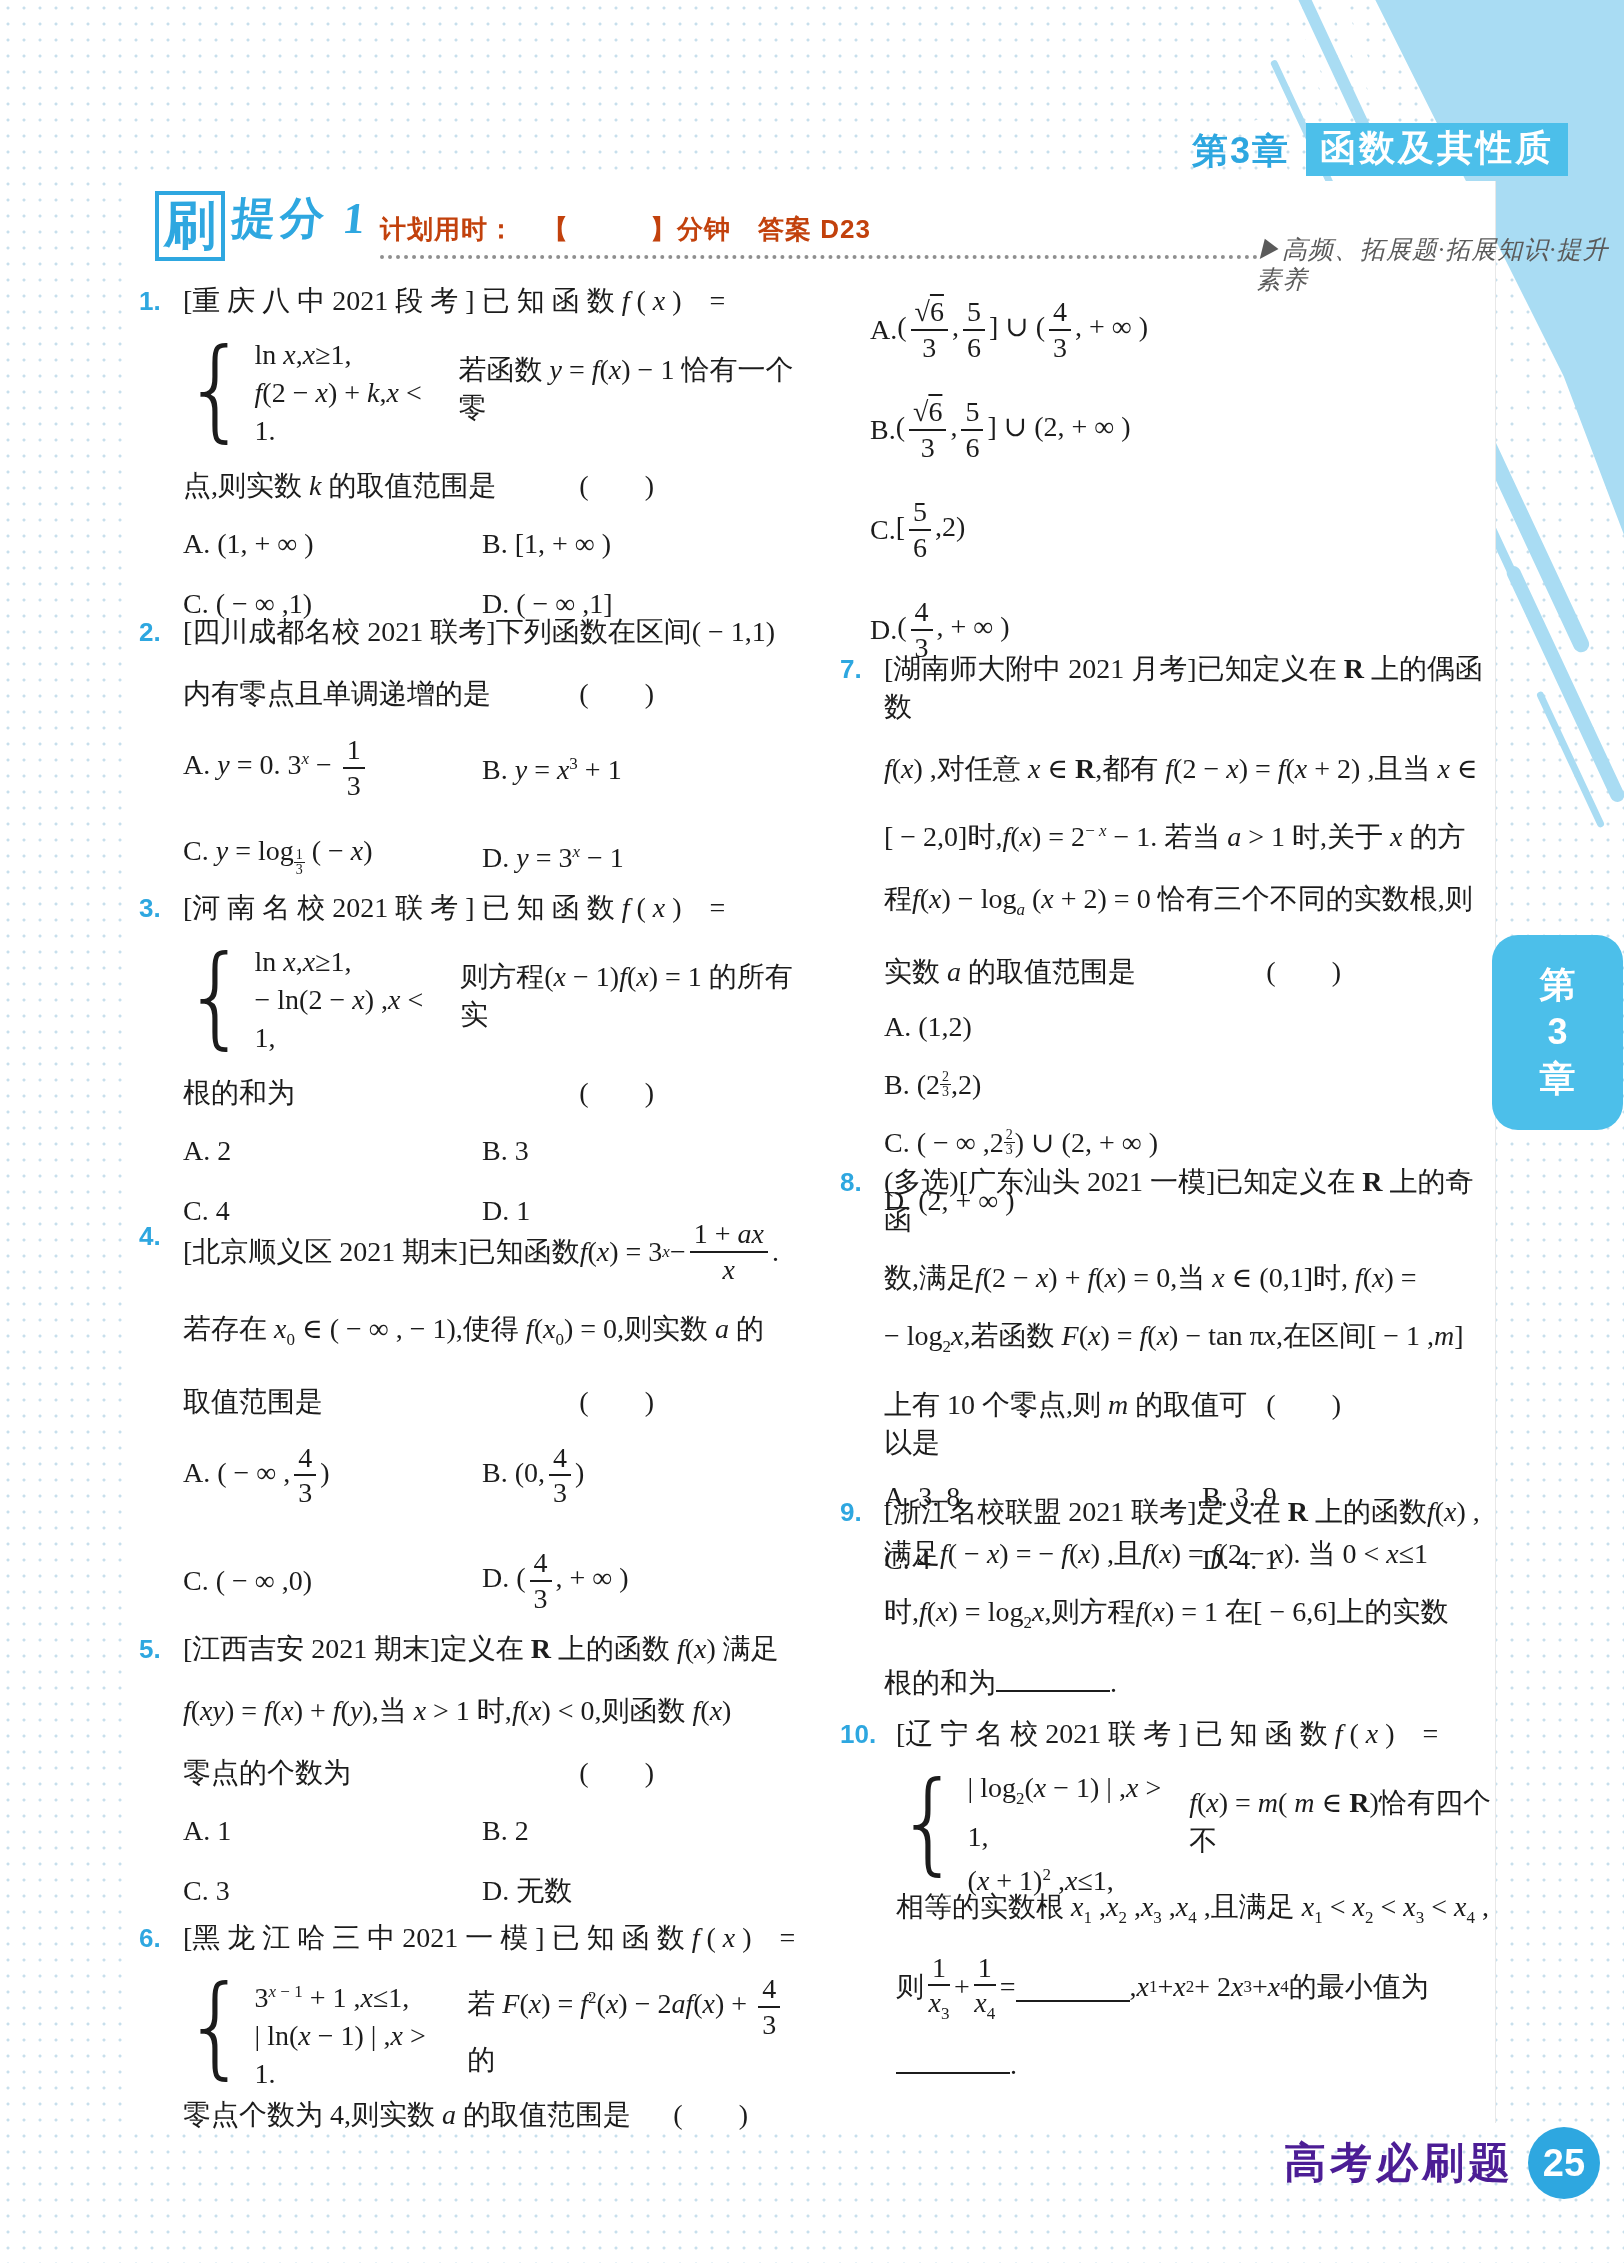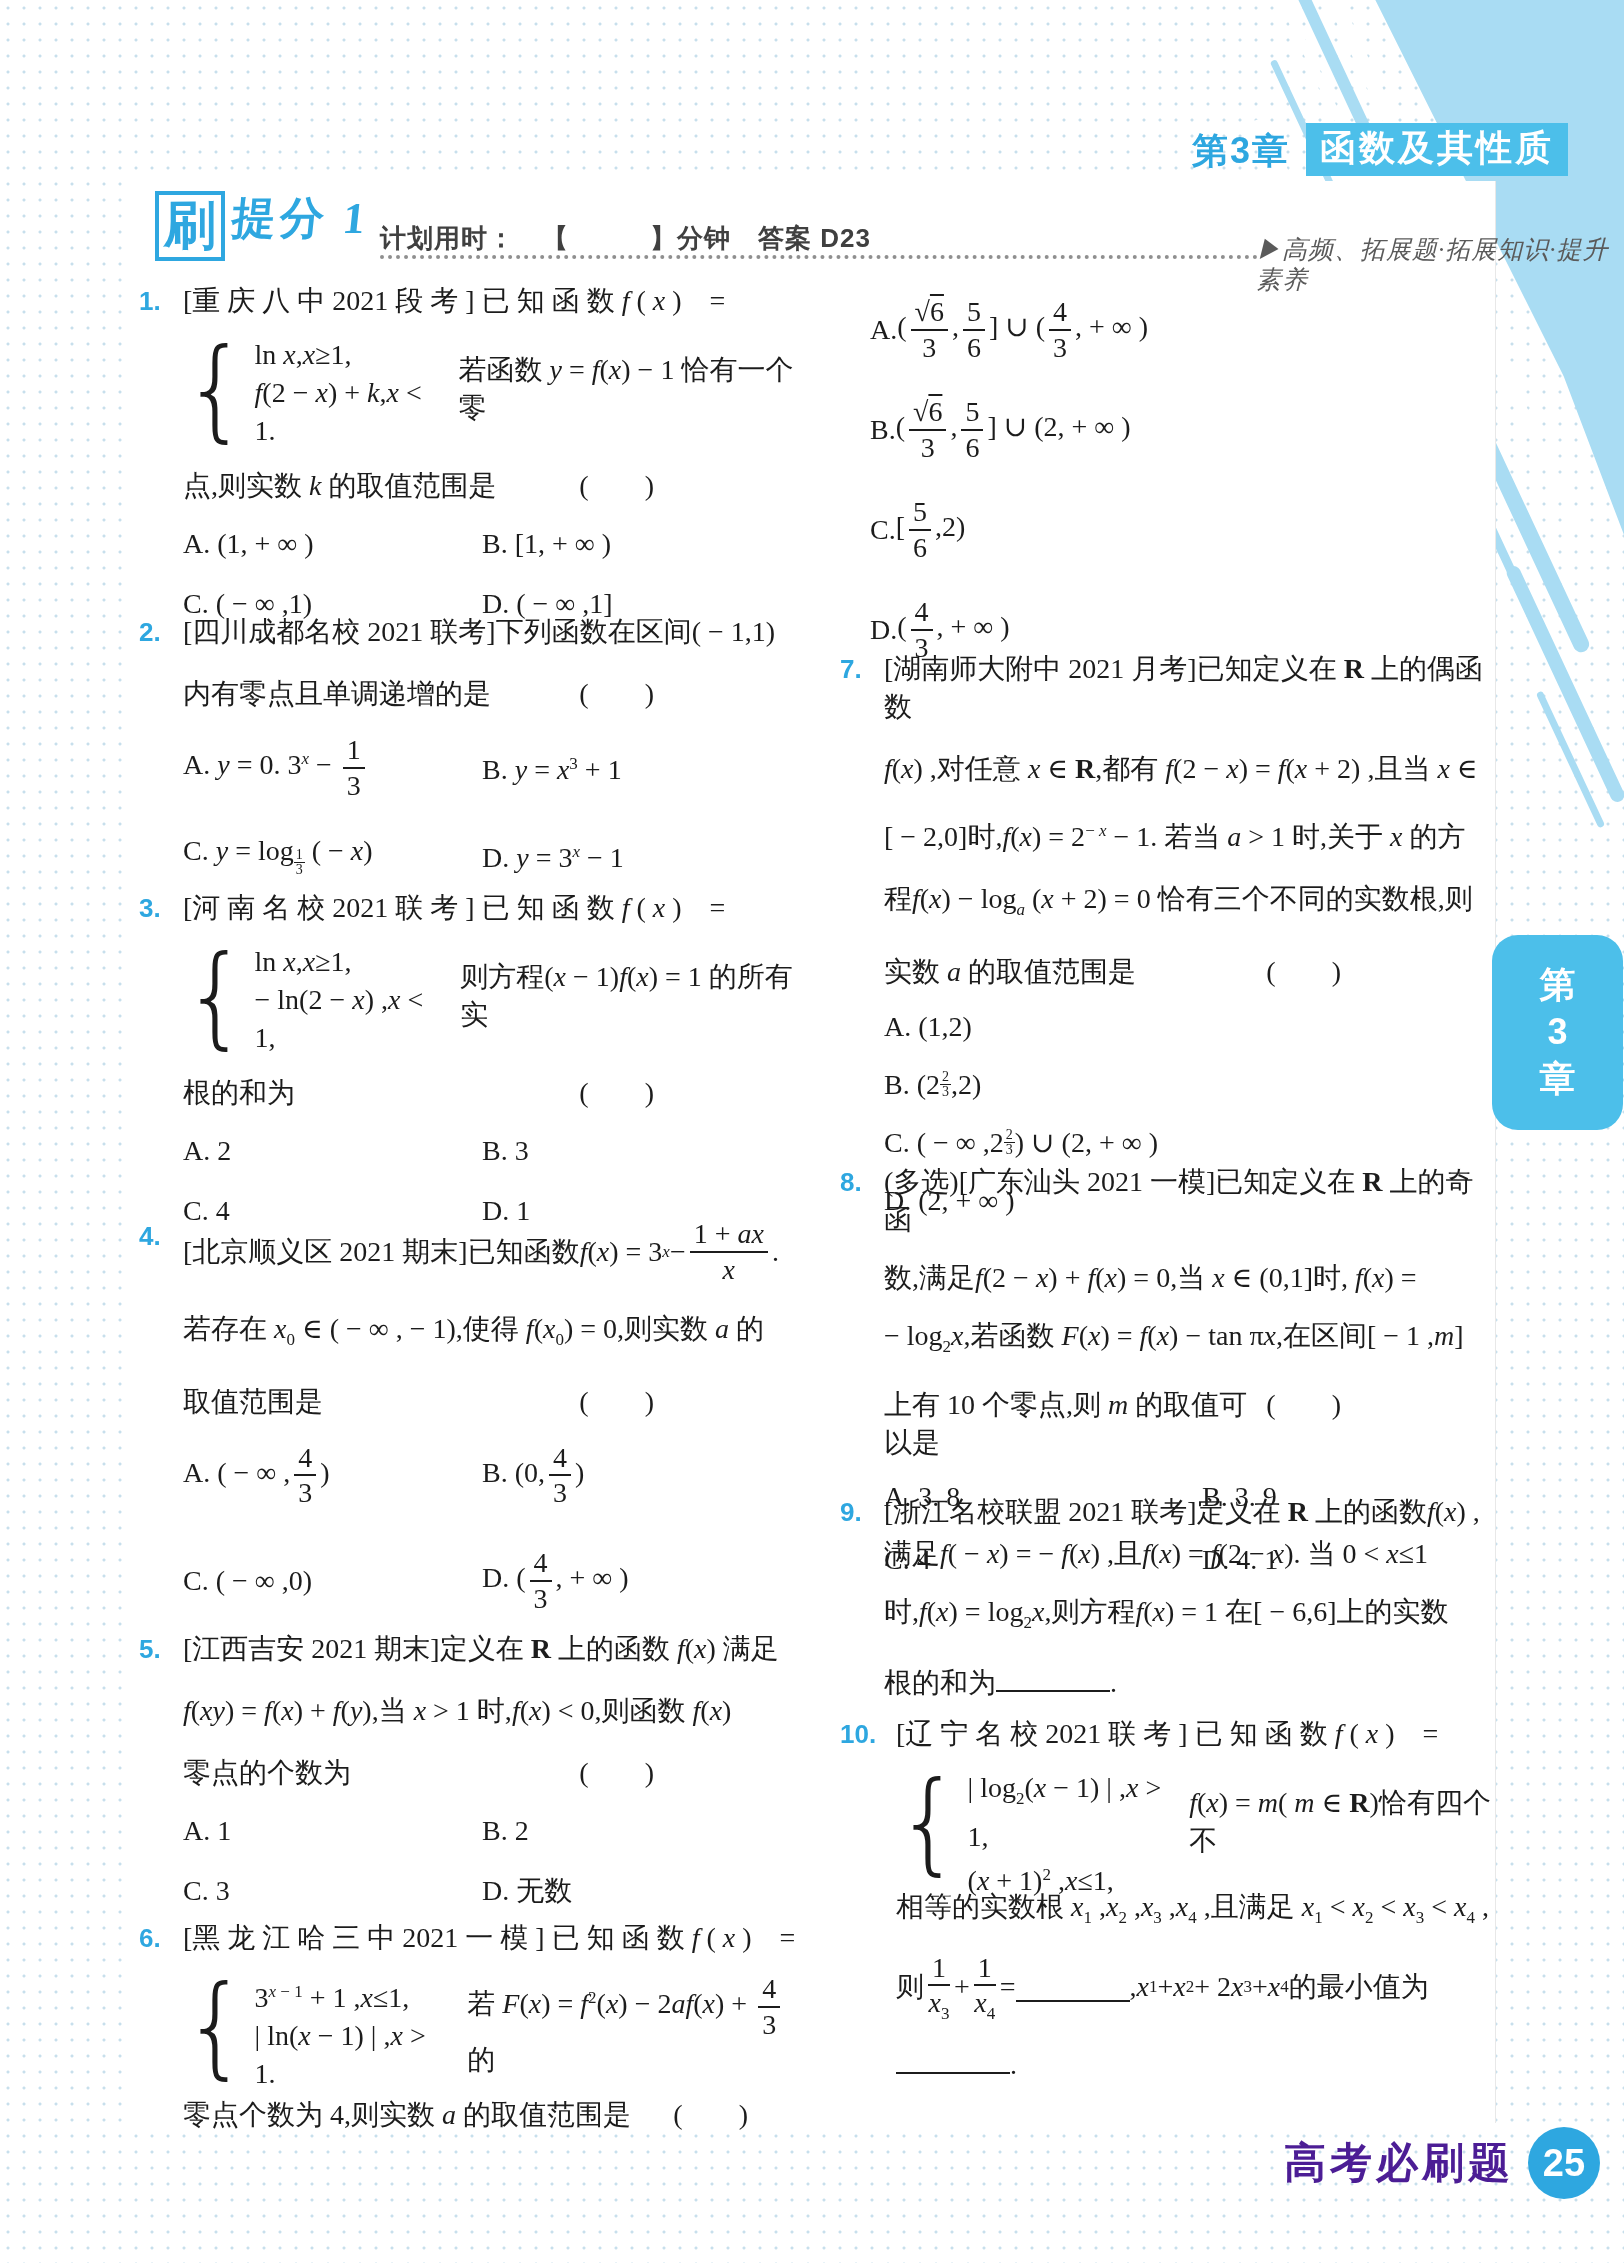--- a/index.html
+++ b/index.html
@@ -25,21 +25,21 @@
              padding:2px 14px 4px;letter-spacing:3px;}
   
   .panel{position:absolute;left:131px;top:181px;width:1364px;height:1942px;background:#fff;
          border-right:1px solid #e8e8e8;}
   
   .logo{position:absolute;left:24px;top:10px;width:62px;height:62px;border:4px solid #2ea7e0;
         display:flex;align-items:center;justify-content:center;
         color:#2ea7e0;font:bold 52px/1 "Liberation Serif",serif;}
   .lesson{position:absolute;left:101px;top:16px;color:#2ea7e0;
           font:bold 44px/1 "Liberation Serif",serif;transform:skewX(-6deg);letter-spacing:4px;}
-  .plan{position:absolute;left:249px;top:44px;color:#404040;
+  .plan{position:absolute;left:249px;top:35px;color:#c2410c;
         font:bold 26px/1 "Liberation Sans","DejaVu Sans",sans-serif;letter-spacing:1px;}
   .dotline{position:absolute;left:249px;top:74px;width:878px;border-bottom:4px dotted #8f8f8f;}
   .tagline{position:absolute;left:1256px;top:235px;color:#5a5a5a;
            font:italic 25px/1.2 "Liberation Serif",serif;letter-spacing:1px;}
   
   .tab{position:absolute;right:2px;top:935px;width:131px;height:195px;background:#4cbfea;
        border-radius:26px;display:flex;flex-direction:column;align-items:center;justify-content:center;
        color:#fff;font:bold 36px/1.3 "Liberation Sans","DejaVu Sans",sans-serif;}
   
   .footer{position:absolute;top:2127px;left:1284px;display:flex;align-items:center;gap:14px;}

